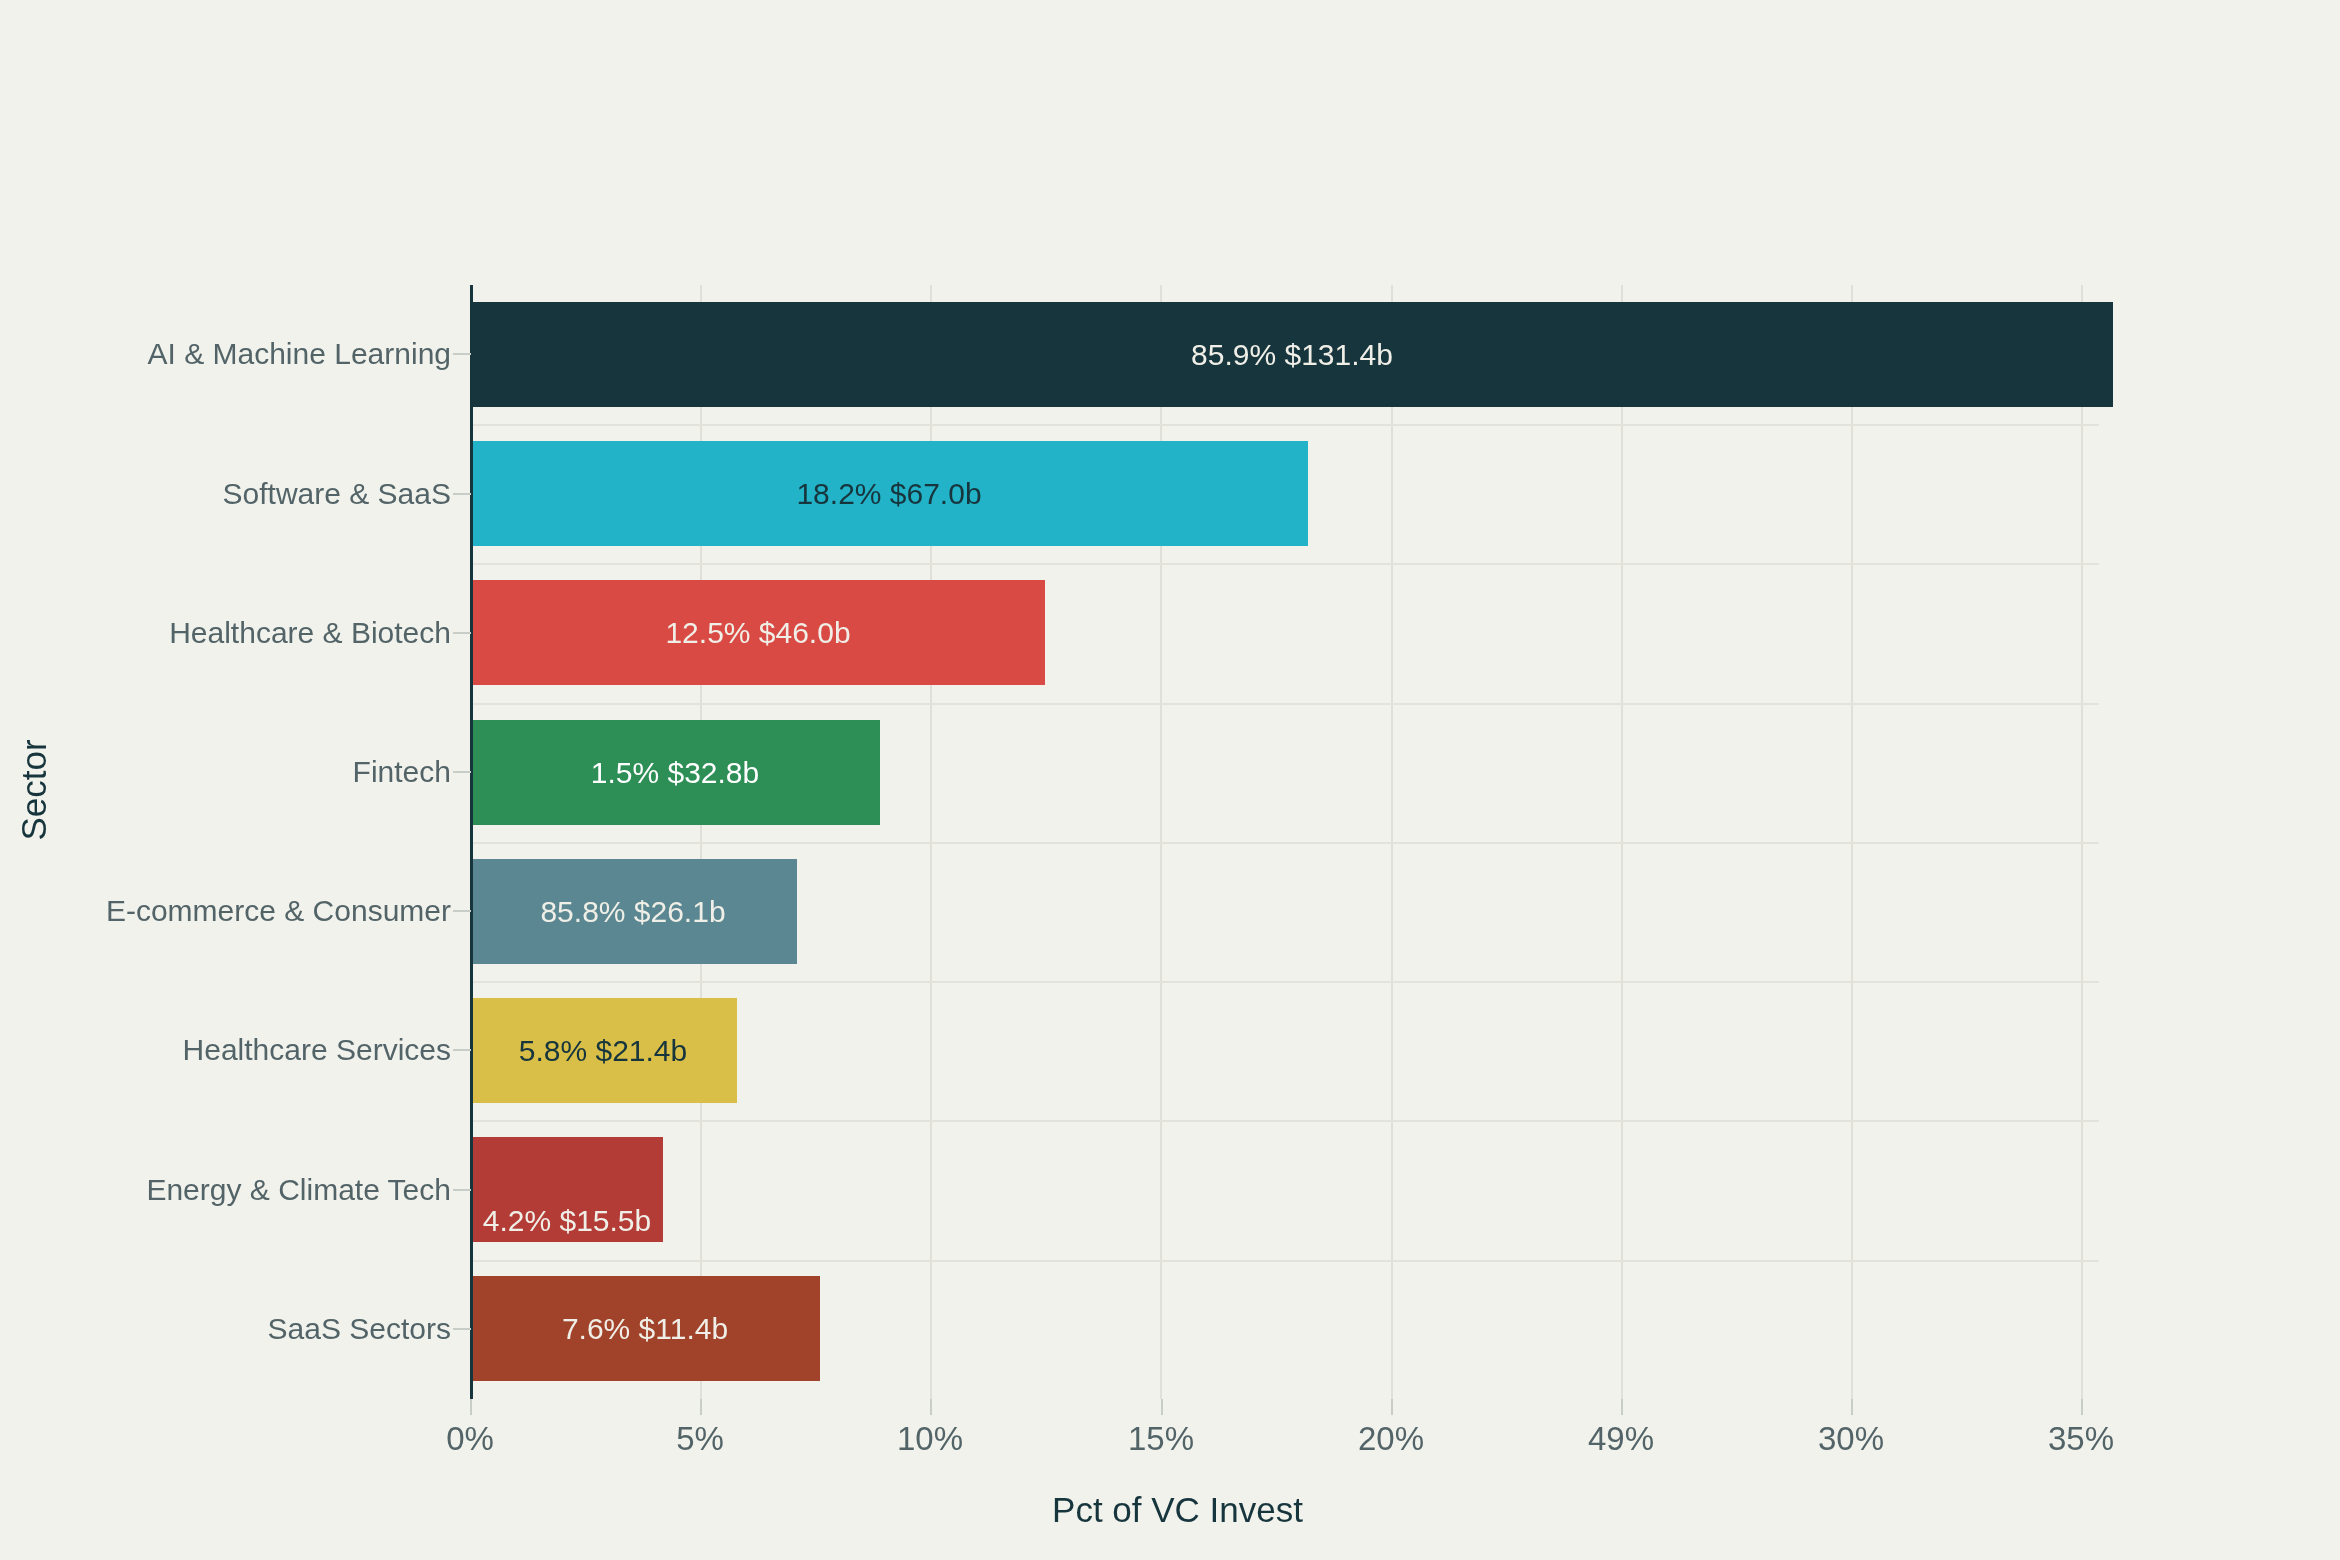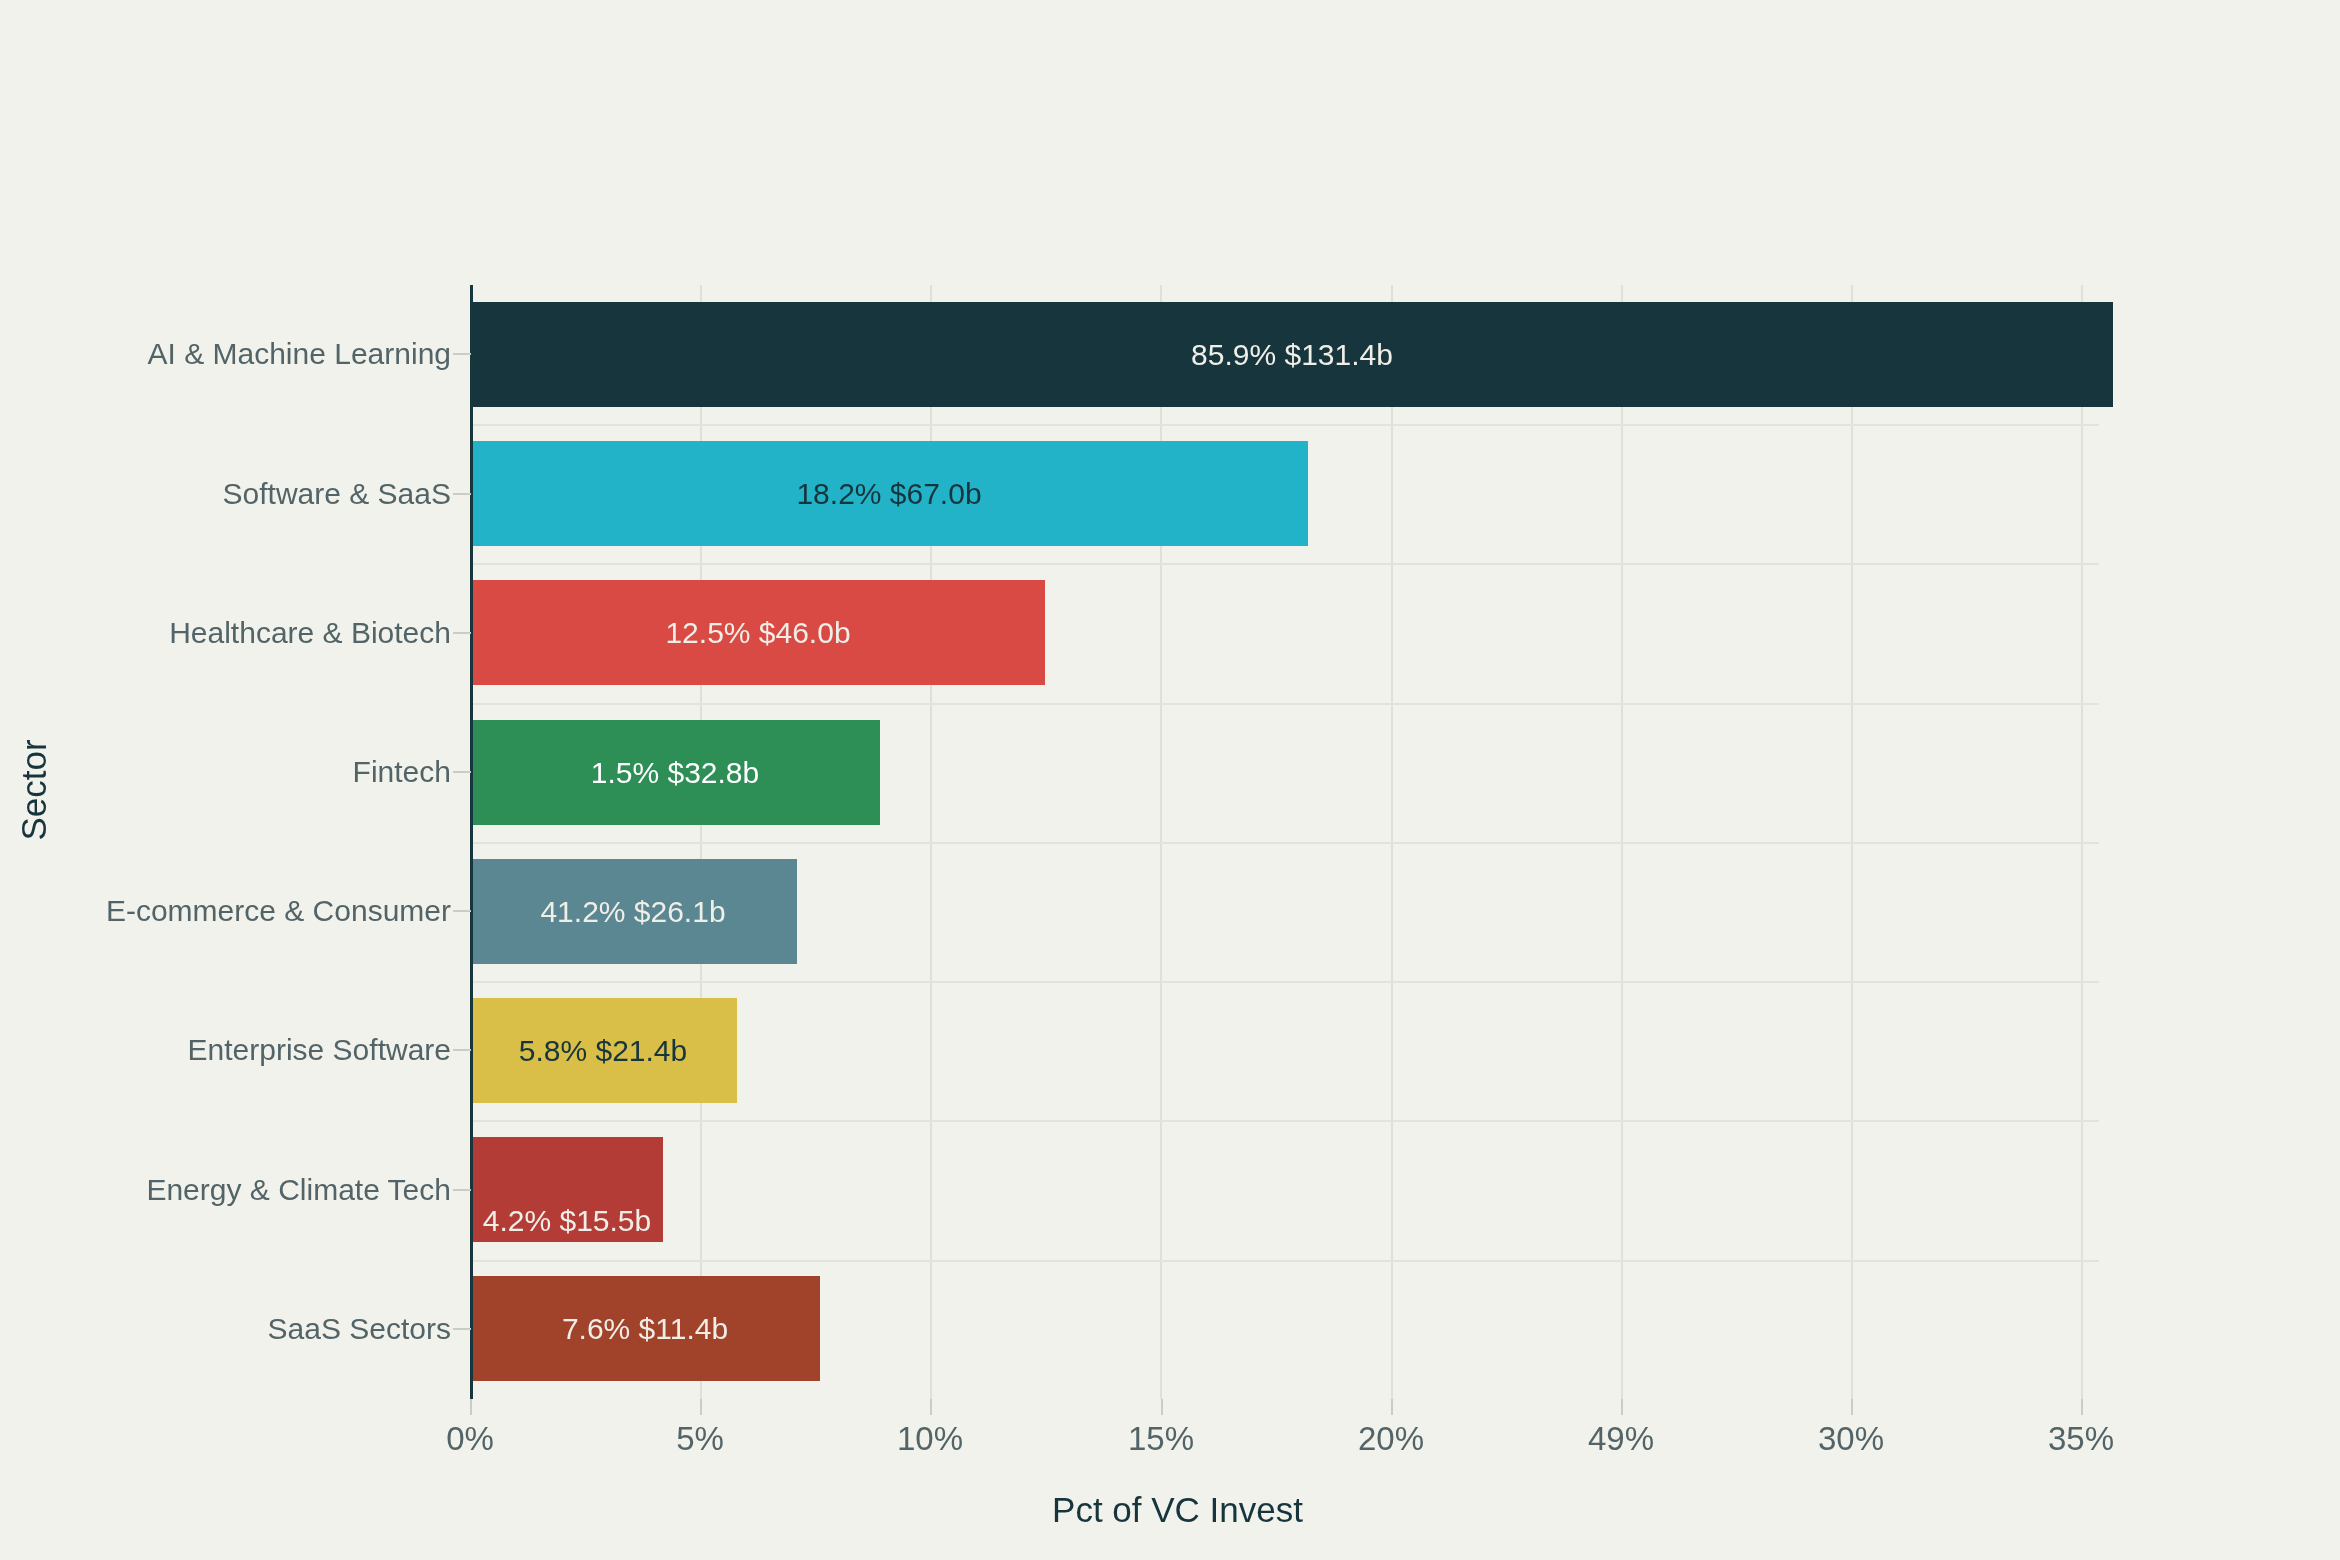--- a/index.html
+++ b/index.html
@@ -191,21 +191,21 @@
         <div class="bar-row" style="top: 295px; height: 105px;">
           <div class="bar" style="width: 575px; background: rgb(217, 74, 69);"></div>
           <div class="bar-label" style="color: rgb(240, 239, 231); left: 288px; transform: translate(-50%, -50%);">12.5% $46.0b</div>
         </div>
         <div class="bar-row" style="top: 435px; height: 105px;">
           <div class="bar" style="width: 410px; background: rgb(45, 142, 86);"></div>
           <div class="bar-label" style="color: rgb(255, 255, 255); left: 205px; transform: translate(-50%, -50%);">1.5% $32.8b</div>
         </div>
         <div class="bar-row" style="top: 574px; height: 105px;">
           <div class="bar" style="width: 327px; background: rgb(90, 135, 145);"></div>
-          <div class="bar-label" style="color: rgb(240, 239, 231); left: 163px; transform: translate(-50%, -50%);">41.2% $26.1b</div>
+          <div class="bar-label" style="color: rgb(240, 239, 231); left: 163px; transform: translate(-50%, -50%);">85.8% $26.1b</div>
         </div>
         <div class="bar-row" style="top: 713px; height: 105px;">
           <div class="bar" style="width: 267px; background: rgb(217, 191, 71);"></div>
           <div class="bar-label" style="color: rgb(23, 53, 61); left: 133px; transform: translate(-50%, -50%);">5.8% $21.4b</div>
         </div>
         <div class="bar-row" style="top: 852px; height: 105px;">
           <div class="bar" style="width: 193px; background: rgb(179, 60, 55);"></div>
           <div class="bar-label" style="color: rgb(240, 239, 231); left: 97px; transform: translate(-50%, -50%); margin-top: 31px;">4.2% $15.5b</div>
         </div>
         <div class="bar-row" style="top: 991px; height: 105px;">
@@ -216,21 +216,21 @@
   </div>
 
   <div id="y-axis-spine"></div>
 
   <div id="ytick-labels">
       <div class="ytick-label" style="top: 354px; right: 1890px;">AI &amp; Machine Learning</div>
       <div class="ytick-label" style="top: 494px; right: 1890px;">Software &amp; SaaS</div>
       <div class="ytick-label" style="top: 633px; right: 1890px;">Healthcare &amp; Biotech</div>
       <div class="ytick-label" style="top: 772px; right: 1890px;">Fintech</div>
       <div class="ytick-label" style="top: 911px; right: 1890px;">E-commerce &amp; Consumer</div>
-      <div class="ytick-label" style="top: 1050px; right: 1890px;">Enterprise Software</div>
+      <div class="ytick-label" style="top: 1050px; right: 1890px;">Healthcare Services</div>
       <div class="ytick-label" style="top: 1190px; right: 1890px;">Energy &amp; Climate Tech</div>
       <div class="ytick-label" style="top: 1329px; right: 1890px;">SaaS Sectors</div>
     </div>
   <div id="ytick-marks">
       <div class="ytick-mark" style="top: 354px;"></div>
       <div class="ytick-mark" style="top: 494px;"></div>
       <div class="ytick-mark" style="top: 633px;"></div>
       <div class="ytick-mark" style="top: 772px;"></div>
       <div class="ytick-mark" style="top: 911px;"></div>
       <div class="ytick-mark" style="top: 1050px;"></div>

